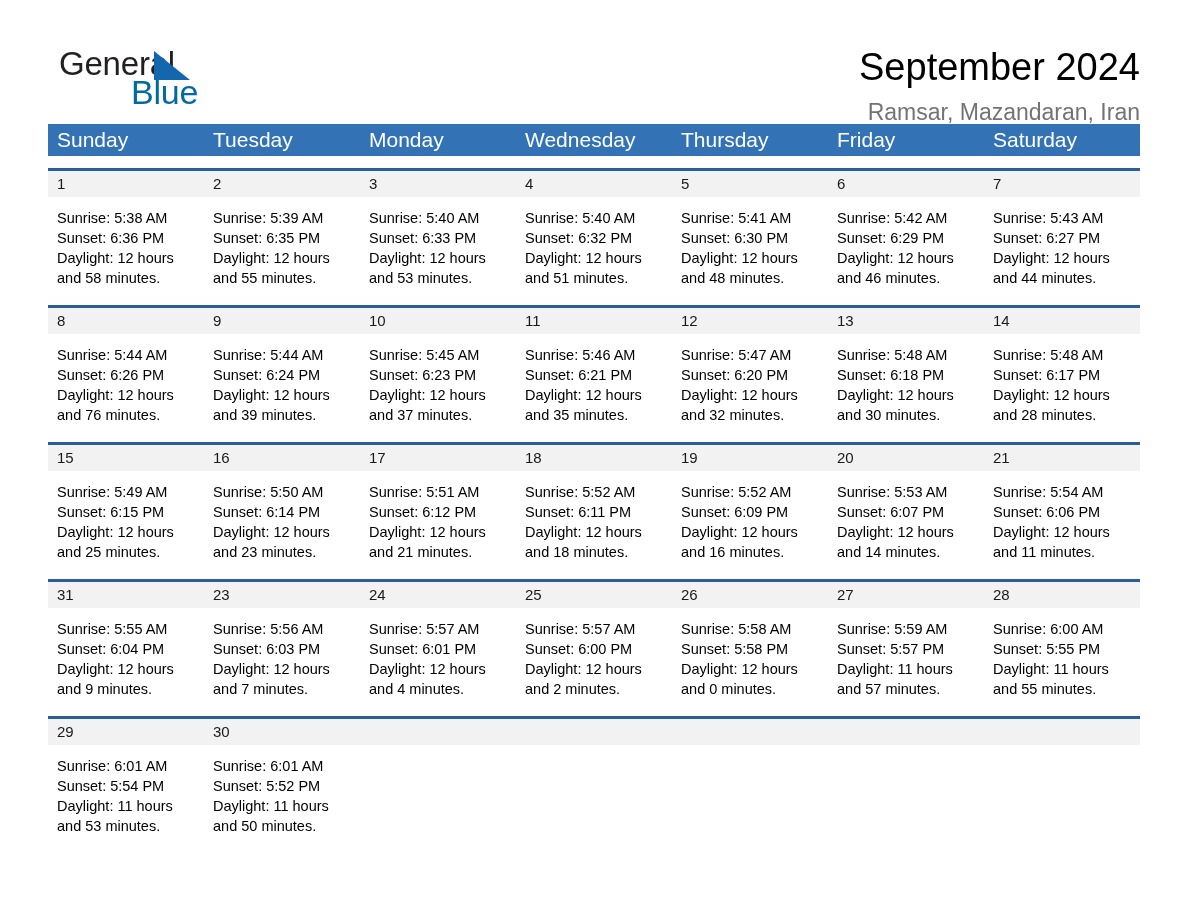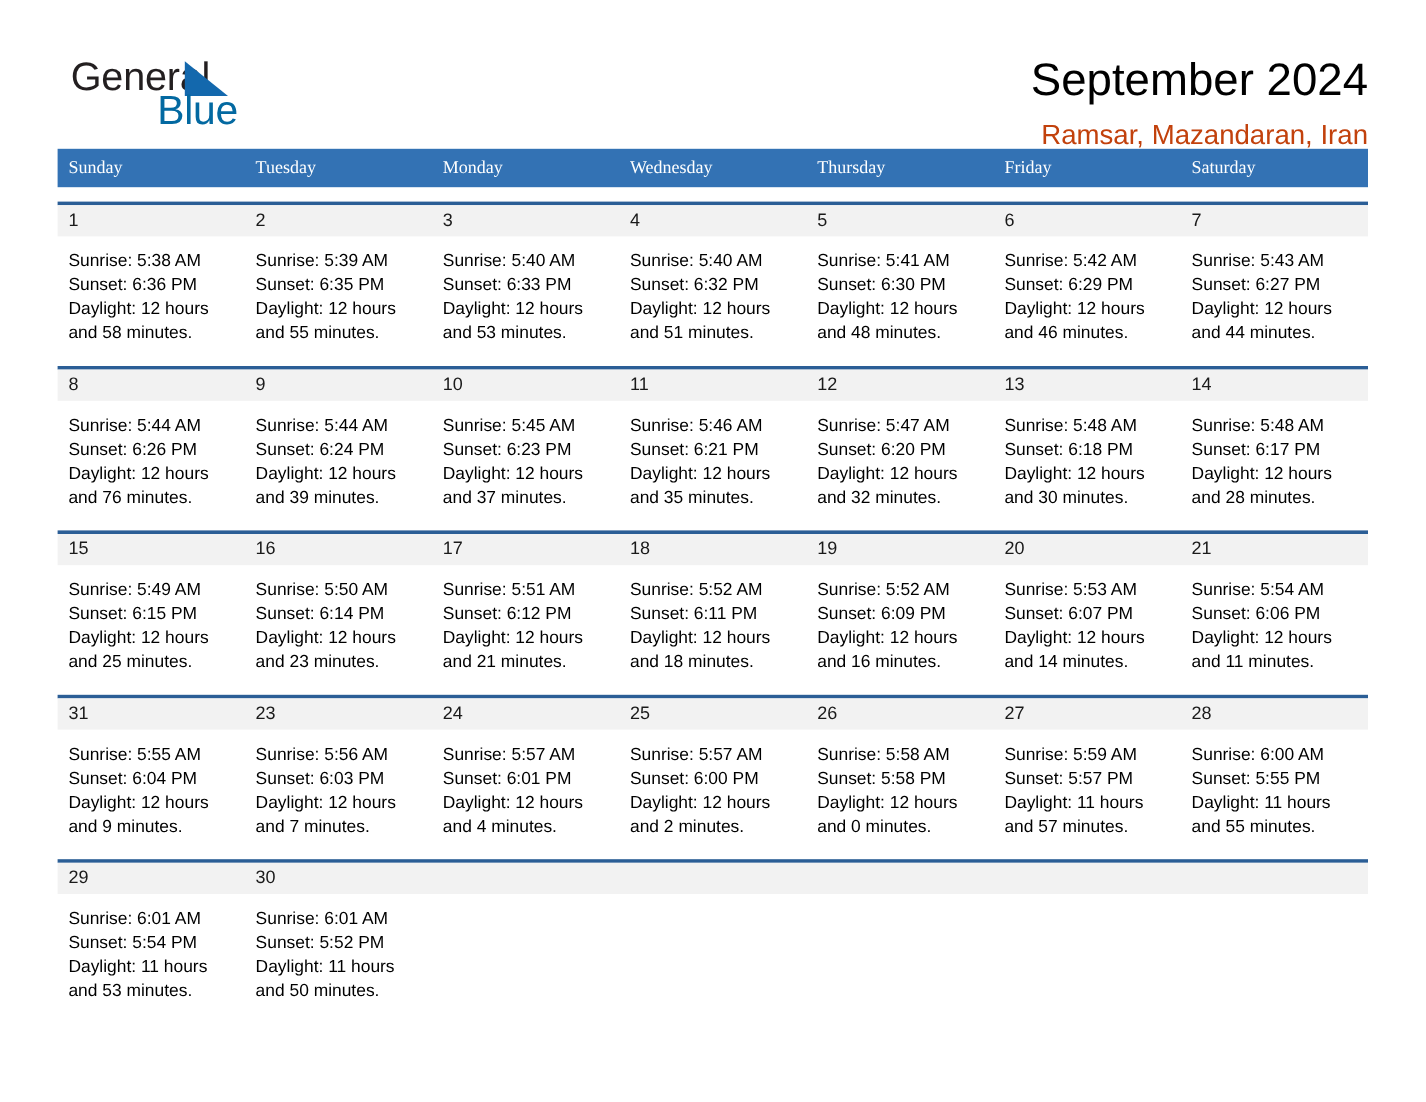--- a/index.html
+++ b/index.html
@@ -74,46 +74,45 @@
     font-size: 38px;
     line-height: 46px;
     color: #000000;
     font-weight: normal;
     margin: 0;
     white-space: nowrap;
   }
   .cal-subtitle {
     font-size: 23px;
     line-height: 32px;
-    color: #c2410c;
+    color: #737373;
     margin: 0;
     margin-top: 6px;
     white-space: nowrap;
   }
 
   
   .calendar {
     margin-top: 28px;
     width: 1092px;
   }
   .weekday-header {
     display: flex;
     background: #3372b4;
     height: 32px;
   }
   .weekday-cell {
     flex: 1 1 0;
     color: #ffffff;
-    font-size: 15px;
+    font-size: 21px;
     line-height: 32px;
     padding-left: 9px;
     box-sizing: border-box;
     white-space: nowrap;
     overflow: hidden;
-    font-family: Liberation Serif, serif;
   }
 
   .week-row {
     border-top: 3px solid #2b5e96;
     margin-top: 12px;
   }
   .week-row:first-of-type {
     border-top: none;
     margin-top: 0;
   }

